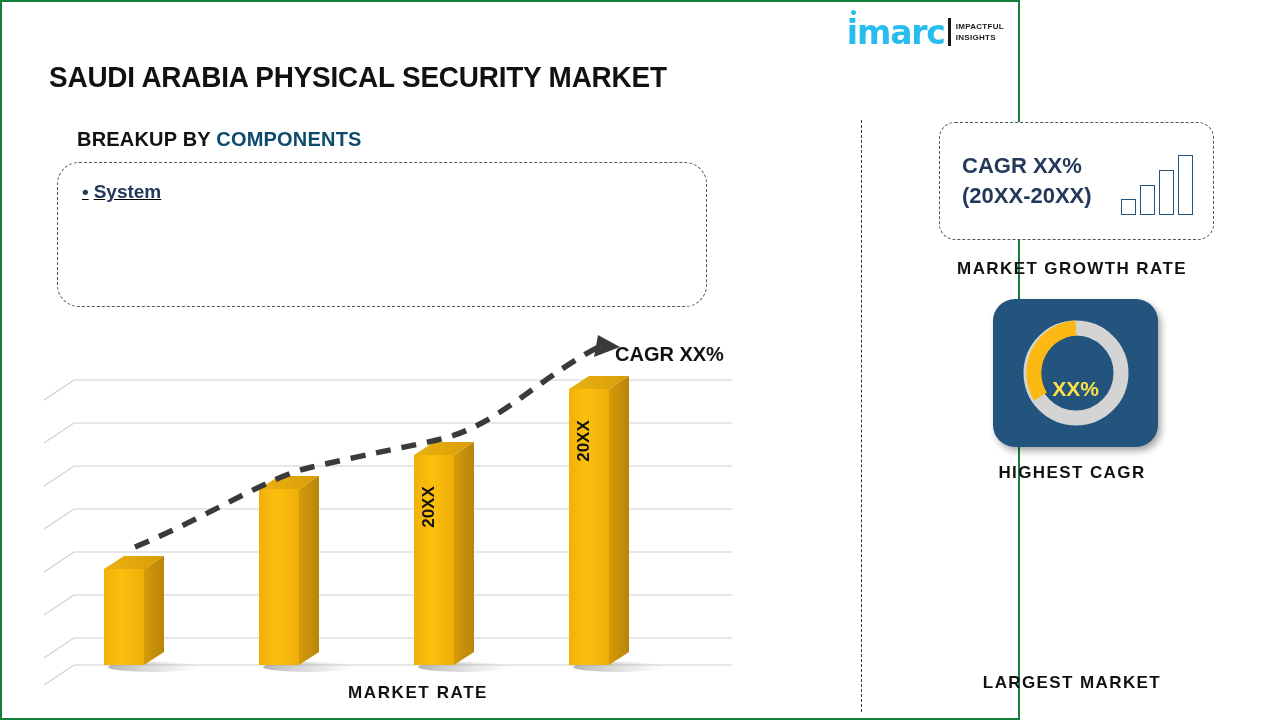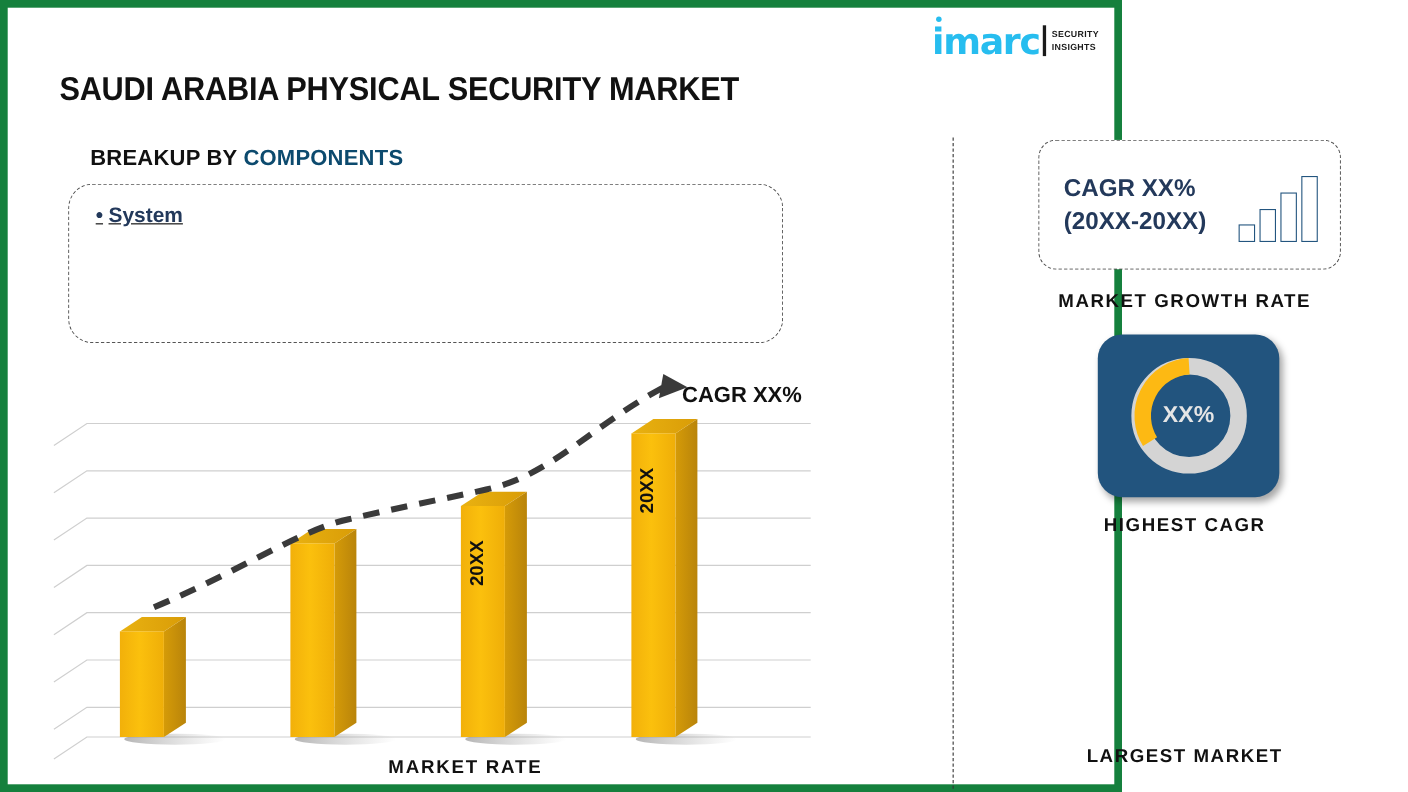--- a/index.html
+++ b/index.html
@@ -5,21 +5,21 @@
   * { margin:0; padding:0; box-sizing:border-box; }
   html,body { width:1280px; height:720px; }
   body {
     font-family:"Liberation Sans", sans-serif;
     background:#ffffff;
     position:relative;
     overflow:hidden;
   }
   #frame {
     position:absolute; left:0; top:0; width:1020px; height:720px;
-    border:7px solid #15803d;
+    border:2px solid #15803d;
     background:#ffffff;
   }
 
   
   #logo { position:absolute; right:14px; top:10px; display:flex; align-items:center; height:40px; }
   #logo-mark {
     position:relative;
     font-size:33px; line-height:33px;
     font-weight:bold;
     color:#27BDEF;
@@ -113,39 +113,39 @@
   .donut-card {
     position:absolute; width:165px; height:148px;
     border-radius:22px;
     background:#22547E;
     box-shadow:3px 4px 7px rgba(0,0,0,0.35);
     display:flex; align-items:center; justify-content:center;
   }
   #donut-card-1 { left:991px; top:297px; }
   #donut-card-2 { left:991px; top:510px; }
   .donut-center {
-    position:absolute; left:0; top:0; width:100%; height:100%;
+    position:absolute; left:0; top:16px; width:100%; height:100%;
     display:flex; align-items:center; justify-content:center;
-    font-size:21px; font-weight:bold; color:#e5e5e5;
+    font-size:21px; font-weight:bold; color:#fde047;
     pointer-events:none;
   }
 </style>
 </head>
 <body>
 
 <div id="frame">
 
   <div id="logo">
     <div id="logo-mark">
       <span id="logo-dot"></span>
       <span>imarc</span>
     </div>
     <div id="logo-bar"></div>
     <div id="logo-tag">
-      <div>SECURITY</div>
+      <div>IMPACTFUL</div>
       <div>INSIGHTS</div>
     </div>
   </div>
 
   <div id="title">SAUDI ARABIA PHYSICAL SECURITY MARKET</div>
 
   <div id="subtitle">
     <span>BREAKUP BY</span>
     <span class="hl">COMPONENTS</span>
   </div>

